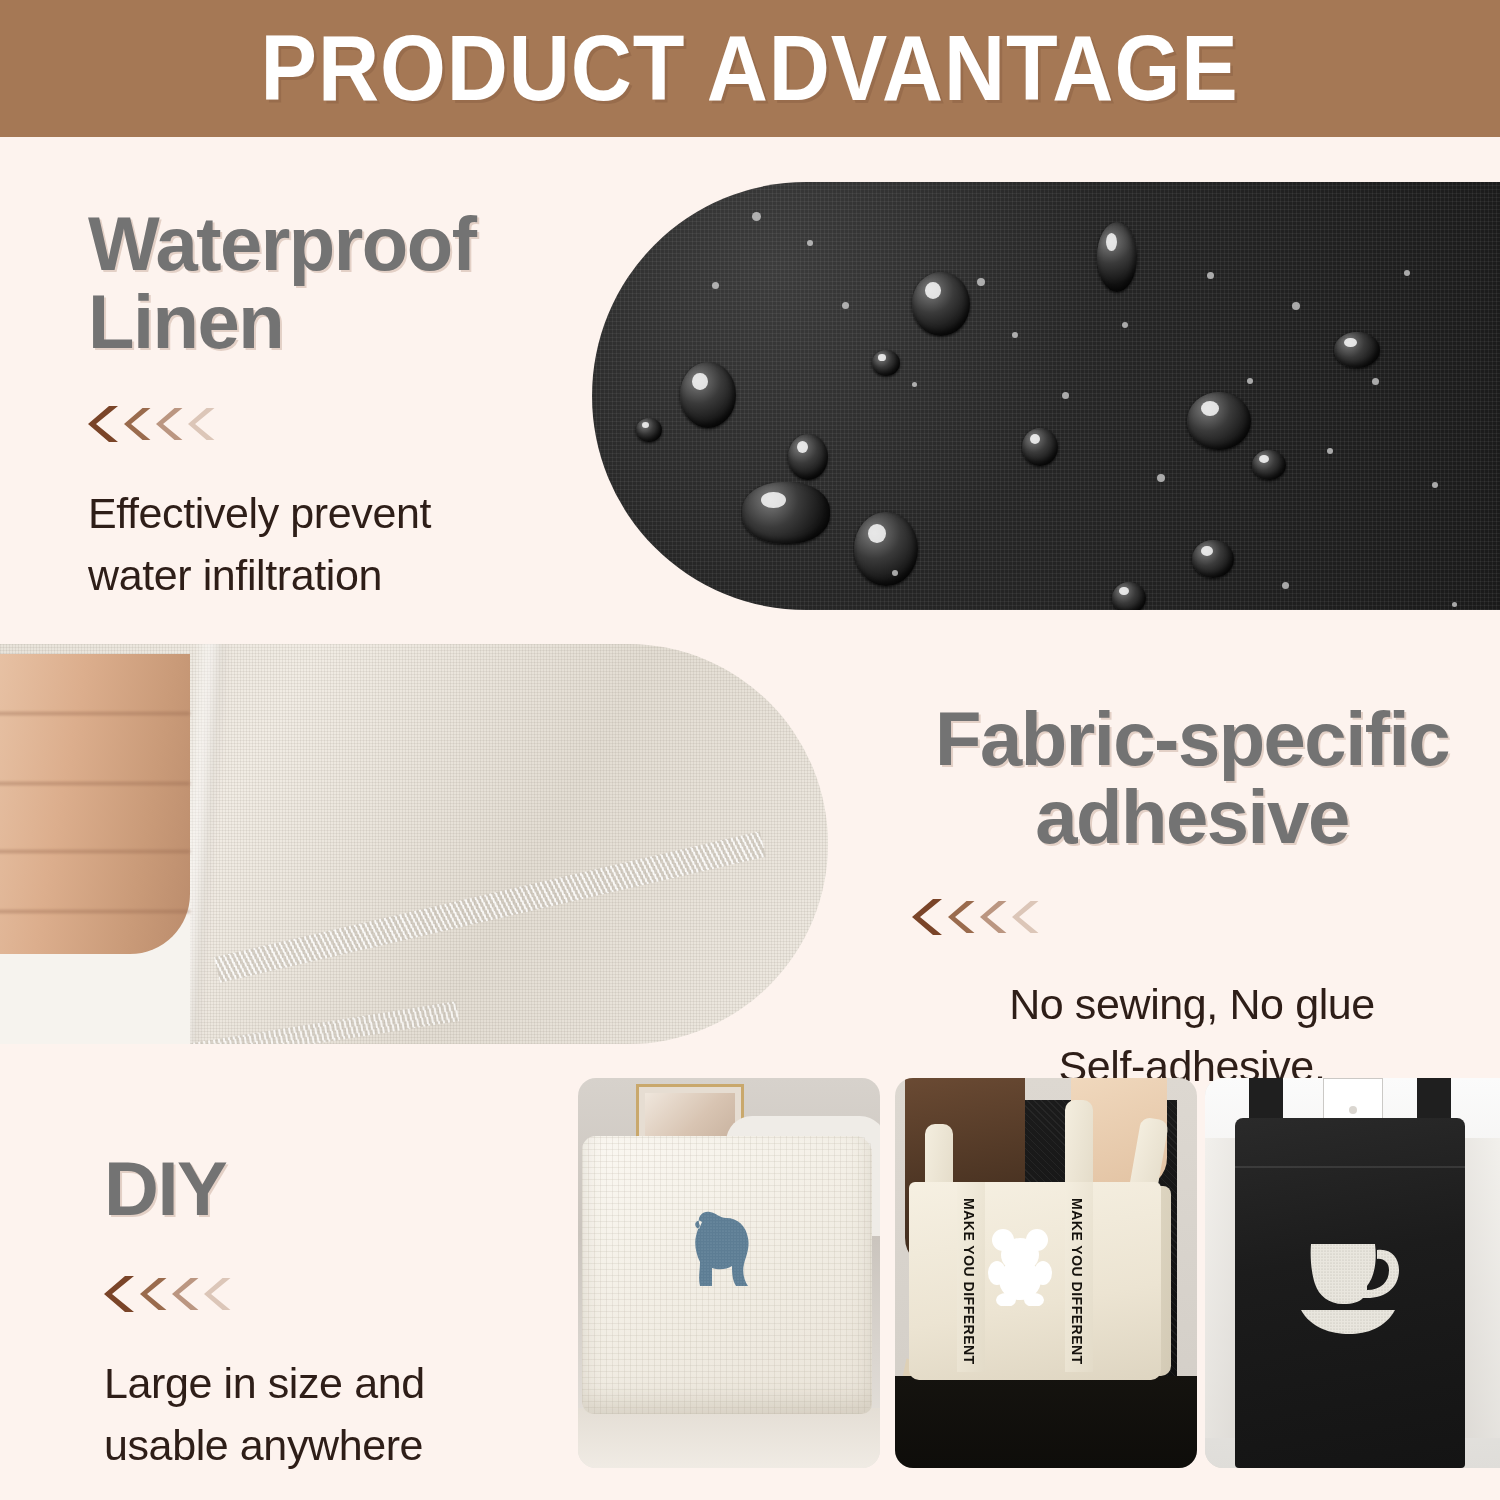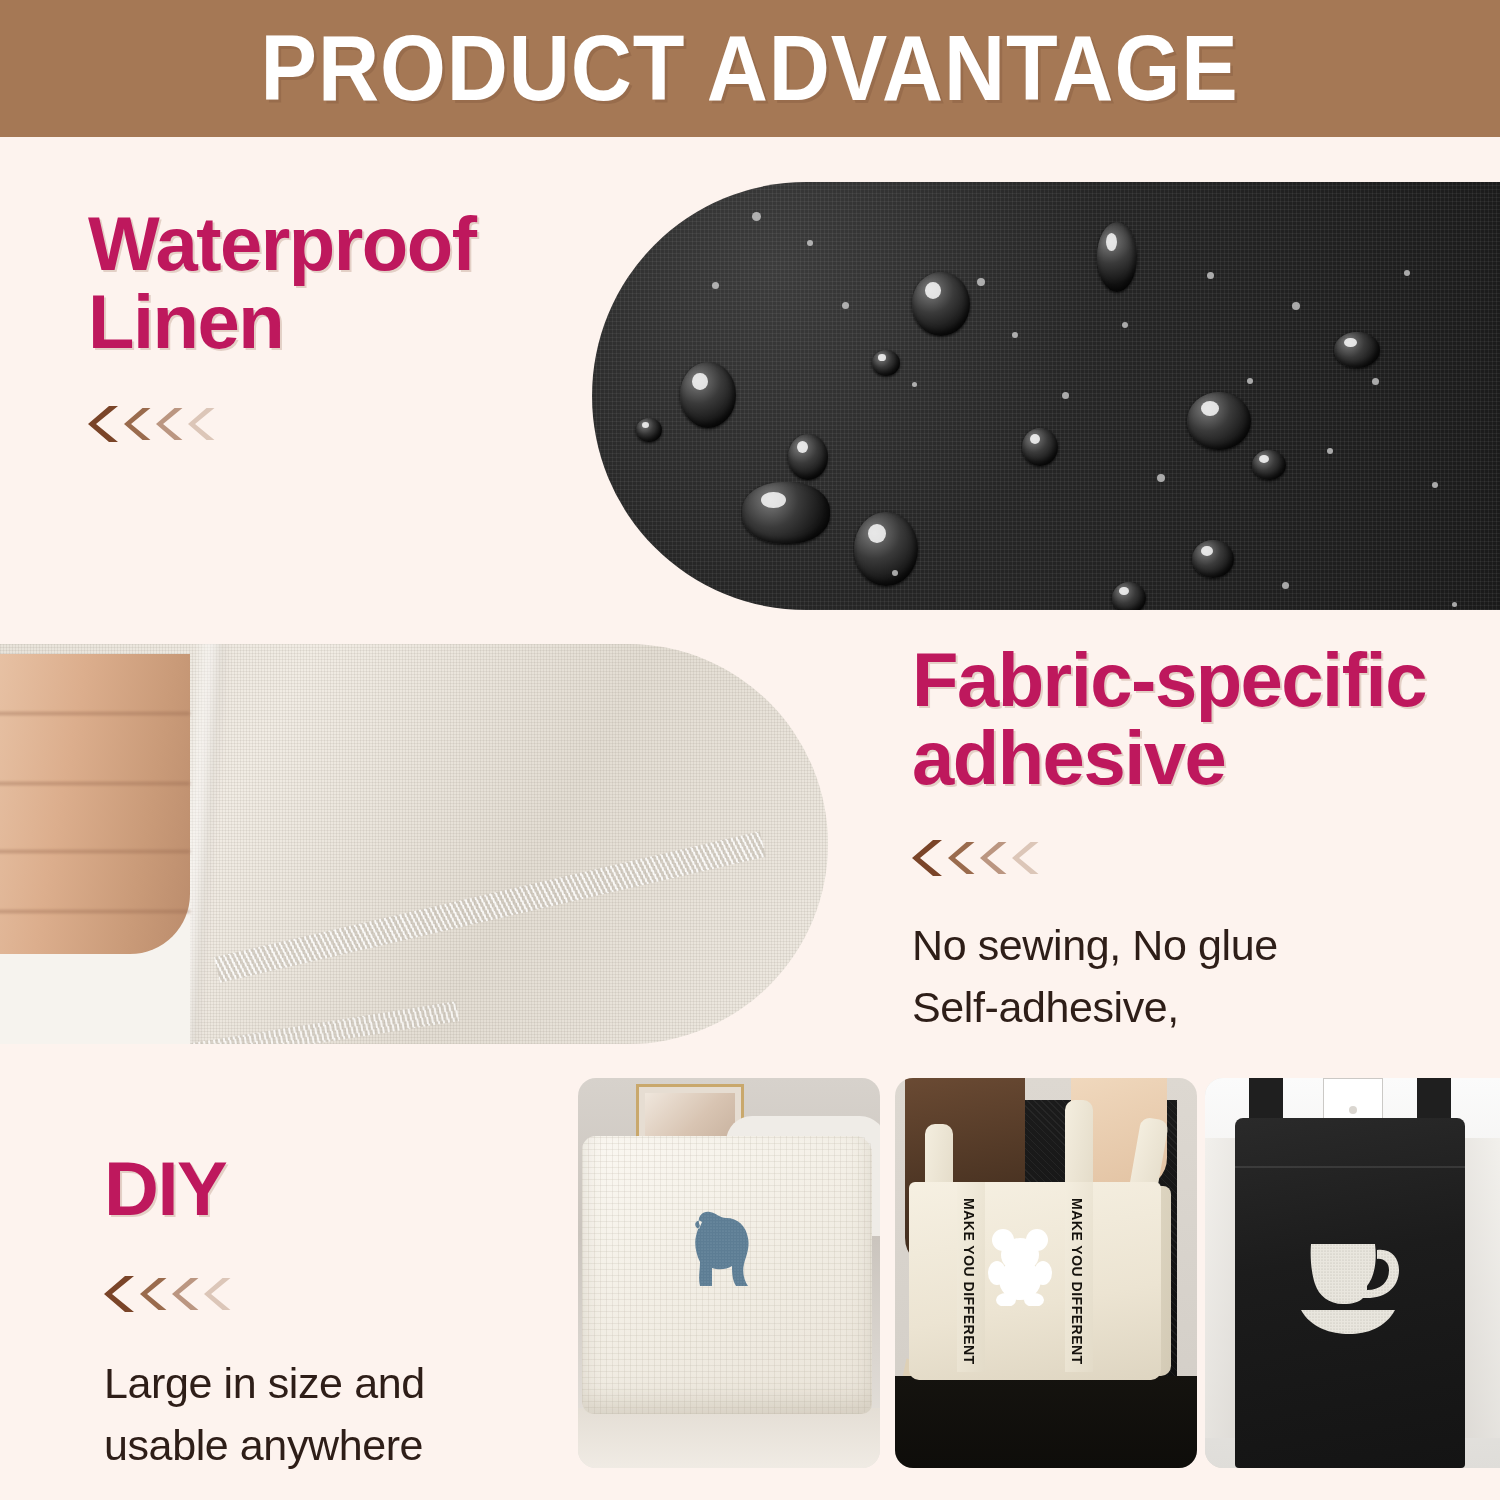--- a/index.html
+++ b/index.html
@@ -24,21 +24,21 @@
     letter-spacing:1px;
     color:#ffffff;
     transform:scaleX(0.92);
     text-shadow:3px 3px 0 rgba(120,80,55,0.28);
     white-space:nowrap;
   }
 
   
   .heading{
     font-weight:bold;
-    color:#be185d;
+    color:#737373;
     font-size:76px;
     line-height:1.02;
     letter-spacing:-1.5px;
     text-shadow:2px 2px 0 rgba(170,130,105,0.30);
   }
   .body-text{
     color:#2e1e18;
     font-size:43px;
     line-height:1.45;
     letter-spacing:-0.4px;
@@ -208,20 +208,24 @@
         <path d="M30 2 L8 20 L30 38 L21 38 L0 20 L21 2 Z" fill="#9a6b4d"></path>
       </svg>
     <svg width="30" height="40" viewBox="0 0 34 40">
         <path d="M30 2 L8 20 L30 38 L21 38 L0 20 L21 2 Z" fill="#bb9681"></path>
       </svg>
     <svg width="30" height="40" viewBox="0 0 34 40">
         <path d="M30 2 L8 20 L30 38 L21 38 L0 20 L21 2 Z" fill="#dcc6b8"></path>
       </svg>
   </div>
 
+  <div class="body-text" style="margin-top:38px;">
+    <div>Effectively prevent</div>
+    <div>water infiltration</div>
+  </div>
 </div>
 
 <div class="img-frame waterproof">
   <div class="fabric-weave"></div>
   <div class="drop" style="left:88px;  top:180px; width:56px; height:66px;"></div>
   <div class="drop" style="left:150px; top:300px; width:88px; height:62px; border-radius:46%;"></div>
   <div class="drop" style="left:262px; top:330px; width:64px; height:74px;"></div>
   <div class="drop" style="left:196px; top:252px; width:40px; height:46px;"></div>
   <div class="drop" style="left:320px; top:90px;  width:58px; height:64px;"></div>
 
@@ -265,21 +269,21 @@
   <div class="linen-white-bg"></div>
   <div class="hand">
     <div class="finger-line" style="top:58px;"></div>
     <div class="finger-line" style="top:128px;"></div>
     <div class="finger-line" style="top:196px;"></div>
     <div class="finger-line" style="top:256px;"></div>
   </div>
 
 </div>
 
-<div style="position:absolute;left:912px;top:641px;width:560px;">
+<div style="position:absolute;left:912px;top:700px;width:560px;text-align:center;">
   <div class="heading">Fabric-specific adhesive</div>
 
   <div class="chevrons" style="margin-top:42px;">
     <svg width="34" height="40" viewBox="0 0 34 40">
         <path d="M30 2 L8 20 L30 38 L21 38 L0 20 L21 2 Z" fill="#7a4428"></path>
       </svg>
     <svg width="30" height="40" viewBox="0 0 34 40">
         <path d="M30 2 L8 20 L30 38 L21 38 L0 20 L21 2 Z" fill="#9a6b4d"></path>
       </svg>
     <svg width="30" height="40" viewBox="0 0 34 40">

